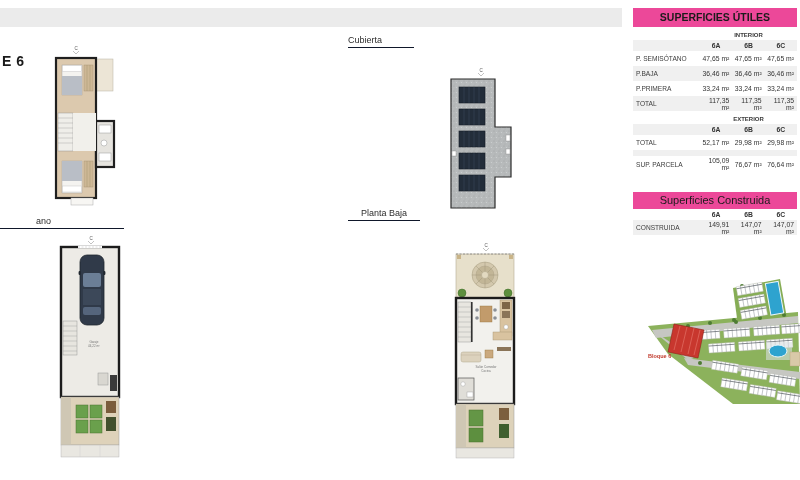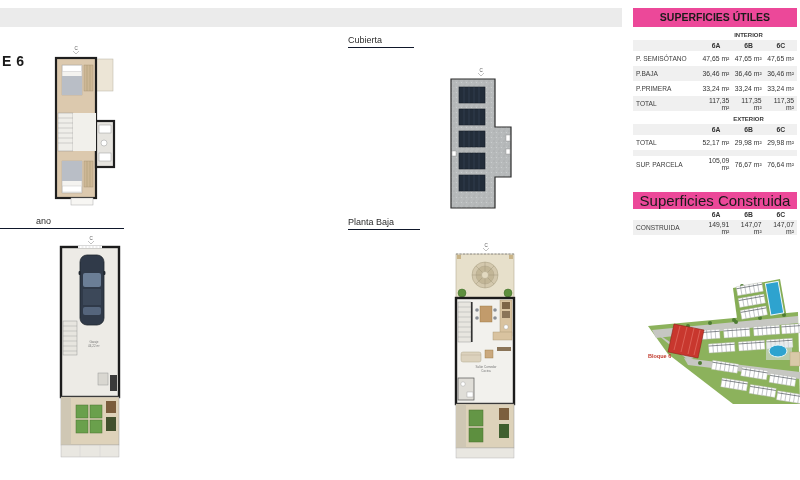--- a/index.html
+++ b/index.html
@@ -7,25 +7,25 @@
     width:800px;height:480px;position:relative;background:#ffffff;
     font-family:"Liberation Sans", sans-serif;overflow:hidden;color:#222;
   }
   
   .title-band{position:absolute;left:0;top:8px;width:622px;height:19px;background:#ebebeb;}
   .page-title{position:absolute;left:2px;top:0;height:29px;line-height:19px;font-size:14px;font-weight:600;color:#1a1a1a;letter-spacing:.5px;margin-top:44px;}
   
   .plan-label{position:absolute;font-size:9px;color:#2d2d2d;border-bottom:1px solid #0f172a;padding-bottom:2px;}
   #label-cubierta{left:348px;top:35px;width:66px;}
   #label-semisotano{left:0px;top:216px;width:88px;padding-left:36px;}
-  #label-plantabaja{left:348px;top:217px;width:72px;}
+  #label-plantabaja{left:348px;top:208px;width:72px;text-align:center;}
   
   .panel{position:absolute;left:633px;top:8px;width:164px;font-size:7px;color:#333;}
   .band{background:#ec4899;height:19px;line-height:19px;text-align:center;font-size:10.5px;font-weight:600;color:#1b1b1b;}
-  .band.construida{font-weight:400;font-size:15px;height:17px;line-height:17px;margin-top:20px;}
+  .band.construida{font-weight:400;font-size:11px;height:17px;line-height:17px;margin-top:20px;}
   .trow{display:flex;align-items:center;height:15px;}
   .trow.head{height:11px;font-weight:600;font-size:6.5px;color:#444;}
   .trow.sect{height:10px;margin-top:3px;font-weight:700;font-size:6px;color:#3a3a3a;}
   .trow.stripe{background:#f0f0f0;}
   .spacer{height:6px;background:#f0f0f0;}
   .tlabel{width:64px;padding-left:3px;text-align:left;font-size:6.6px;color:#3c3c3c;}
   .tval{flex:1;text-align:right;padding-right:3px;font-size:6.8px;color:#333;}
   .trow.head .tval{text-align:center;padding-right:0;}
   .sectname{flex:1;text-align:center;}
   

